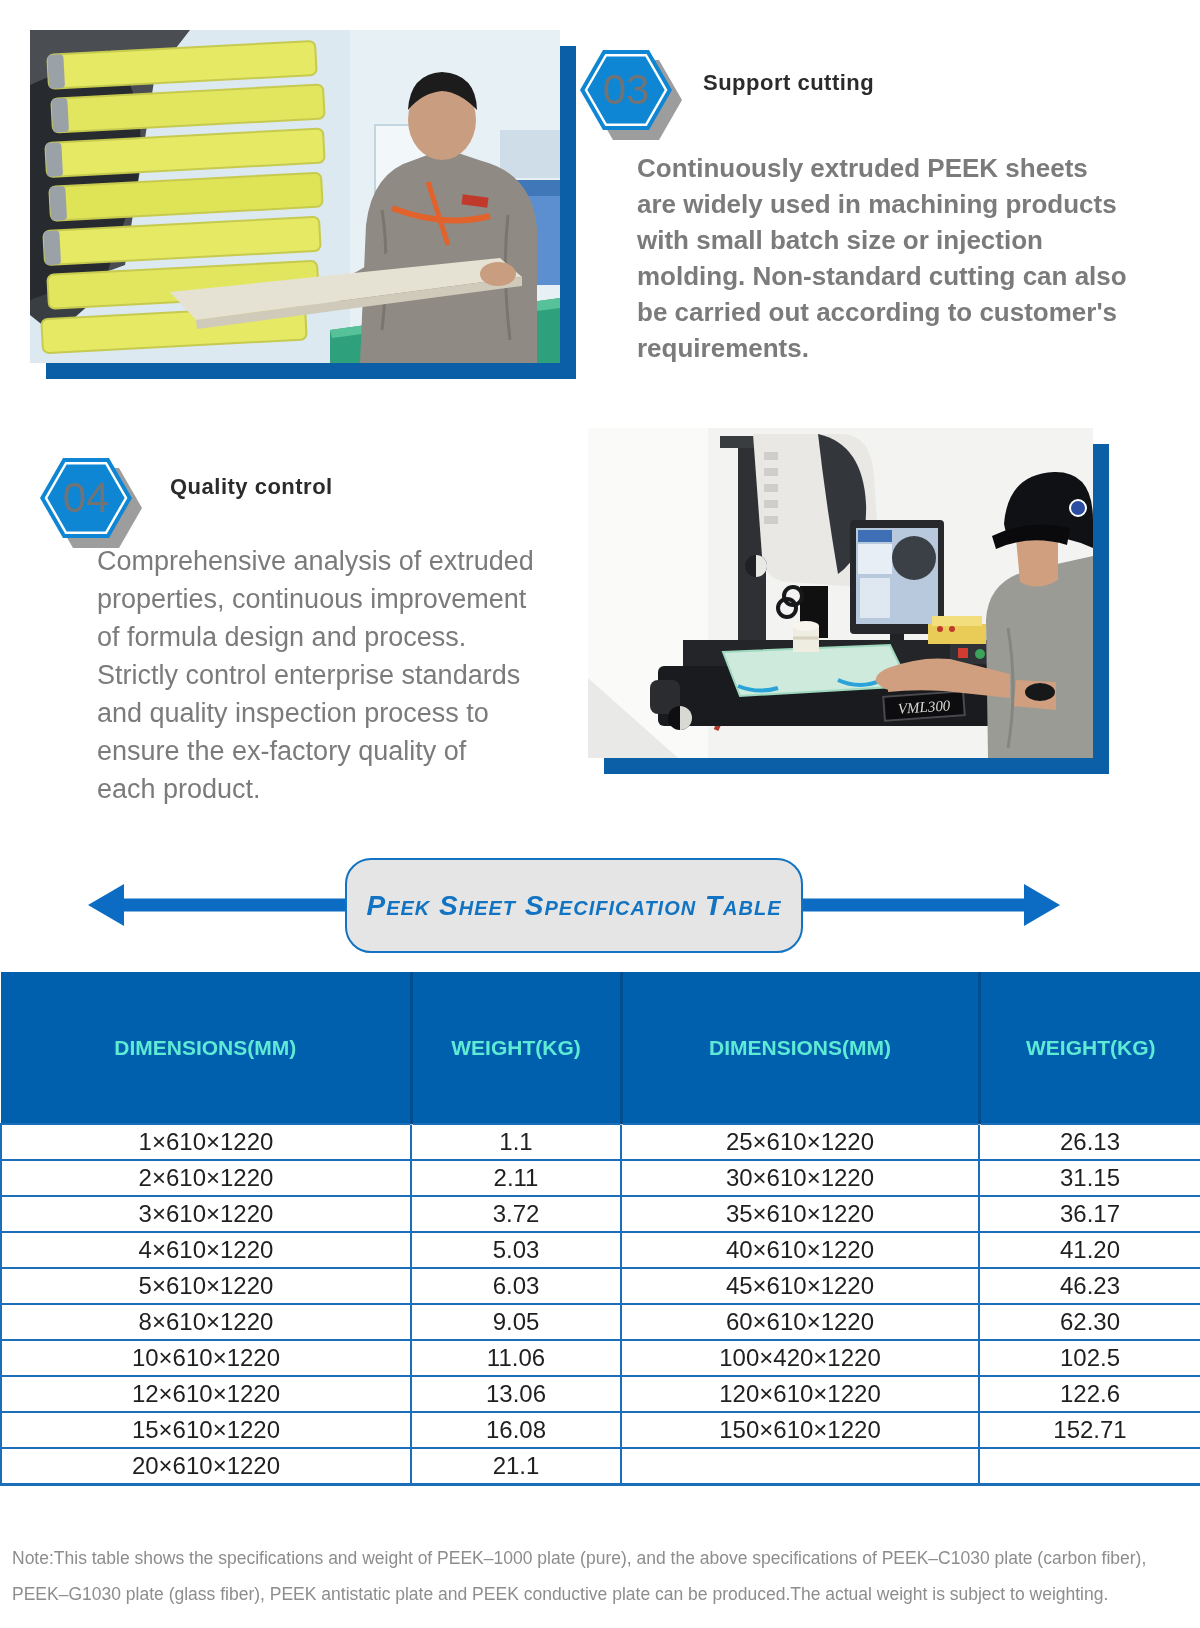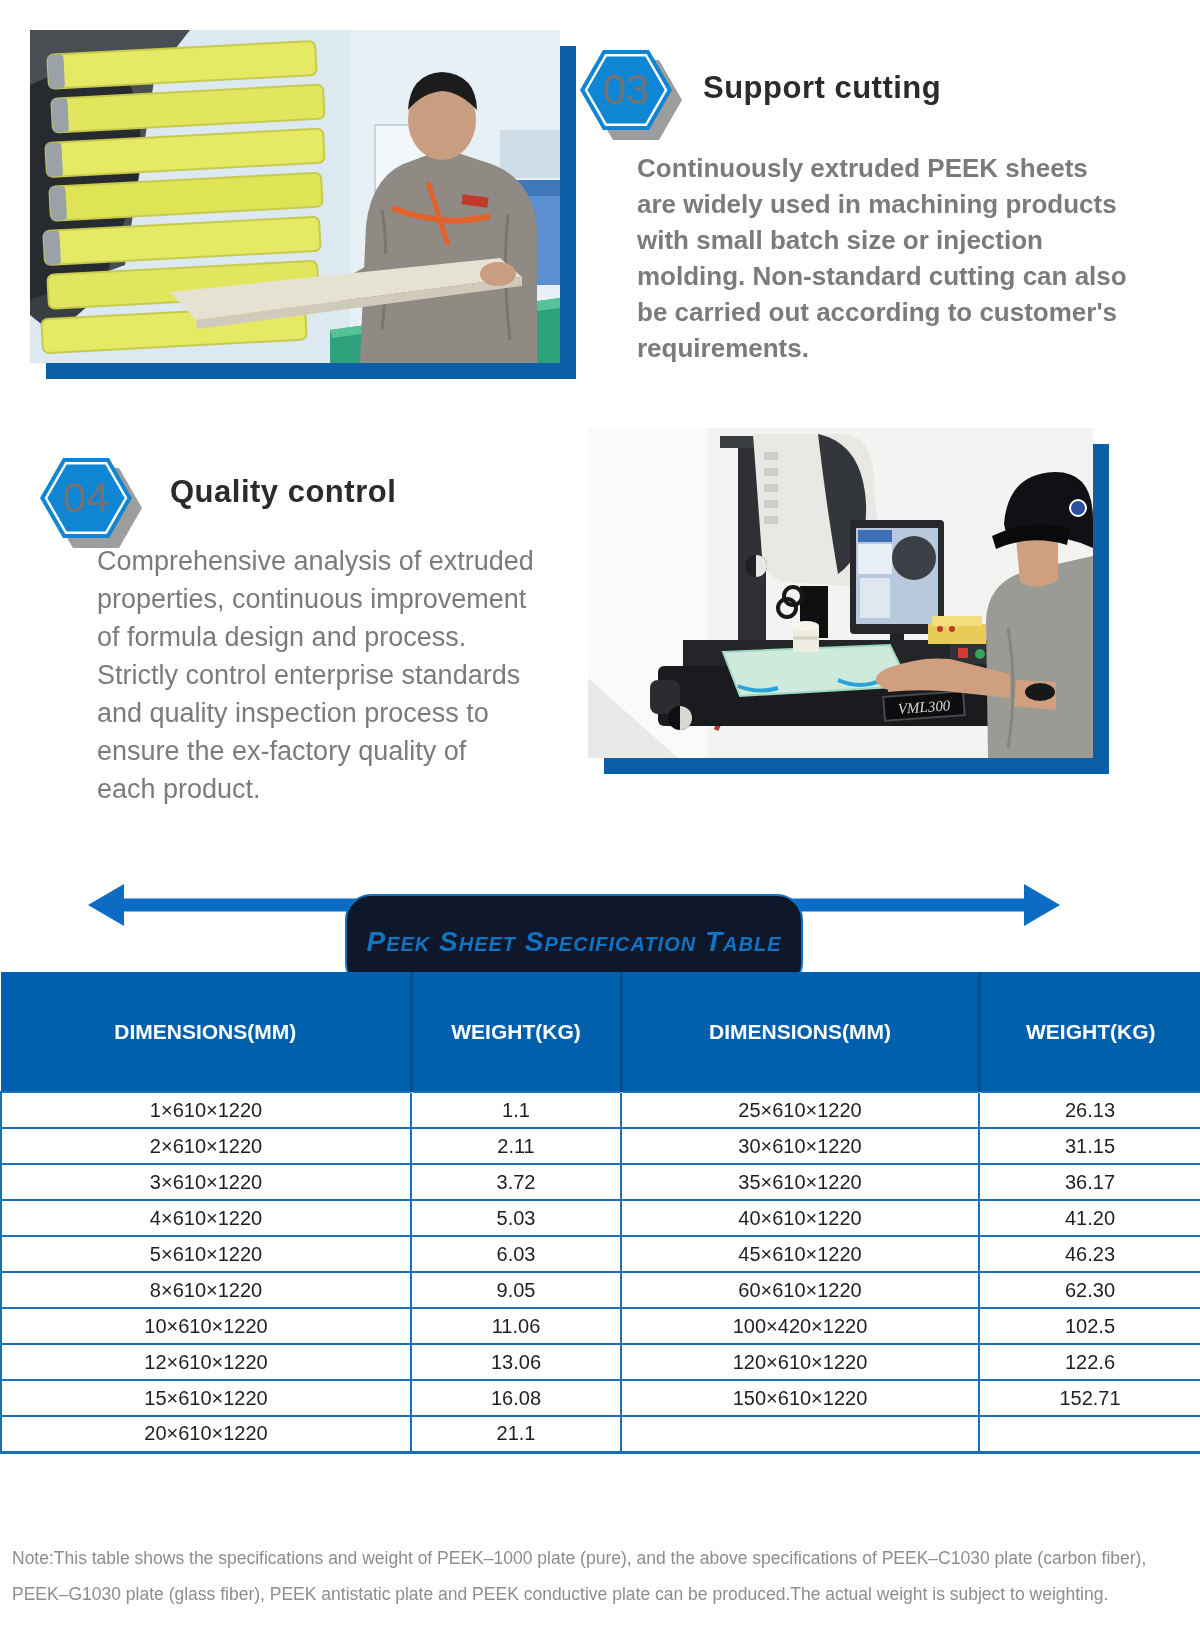--- a/index.html
+++ b/index.html
@@ -21,56 +21,56 @@
   .badge svg { position:absolute; left:0; top:0; width:110px; height:110px; }
   .badge .badge-num {
     position:absolute; left:0; top:0; width:96px; height:96px;
     display:flex; align-items:center; justify-content:center;
     color:#737373; font-size:42px; font-weight:normal;
   }
   #badge-03 { left:578px; top:42px; }
   #badge-04 { left:38px;  top:450px; }
 
   .step-title {
-    position:absolute; font-size:31px; font-weight:bold;
+    position:absolute; font-size:22px; font-weight:bold;
     color:var(--heading-dark); letter-spacing:.5px; white-space:nowrap;
   }
   #title-03 { left:703px; top:70px; }
   #title-04 { left:170px; top:474px; }
 
   .step-para { position:absolute; color:var(--body-gray); }
   .step-para div { white-space:nowrap; }
   #para-03 { left:637px; top:150px; font-size:26px; line-height:36px;font-weight:bold; }
   #para-04 { left:97px;  top:542px; font-size:27px; line-height:38px; }
 
   
   #banner-arrow { position:absolute; left:88px; top:882px; width:972px; height:46px; }
   #banner-box {
     position:absolute; left:345px; top:858px; width:458px; height:95px;
-    background:#0f172a; border:2px solid var(--banner-blue); border-radius:26px;
-    display:flex; align-items:center; justify-content:center;margin-top:36px;
+    background:#e5e5e5; border:2px solid var(--banner-blue); border-radius:26px;
+    display:flex; align-items:center; justify-content:center;
   }
   #banner-title {
     font-style:italic; font-weight:bold; font-variant:small-caps;
     font-size:28px; color:var(--banner-blue); letter-spacing:1px; white-space:nowrap;
   }
 
   
   #spec-table {
     position:absolute; left:0; top:972px; width:1200px;
     border-collapse:collapse; table-layout:fixed;
   }
   #spec-table th {
-    height:120px; background:var(--header-blue); color:#ffffff;
+    height:152px; background:var(--header-blue); color:#5eead4;
     font-size:21px; font-weight:bold; text-align:center; letter-spacing:0;
   }
   #spec-table th + th { border-left:3px solid rgba(0,30,70,.28); }
   #spec-table td {
     height:36px; border:2px solid var(--border-blue);
-    font-size:20px; color:#1f1f1f; text-align:center; padding:0;
+    font-size:24px; color:#1f1f1f; text-align:center; padding:0;
     background:#ffffff;
     margin-top:48px;
   }
   #spec-table tbody tr:last-child td { border-bottom-width:3px; }
 
   
   #note {
     position:absolute; left:12px; top:1540px; width:1180px;
     font-size:17.5px; line-height:36px; color:var(--note-gray);
   }

